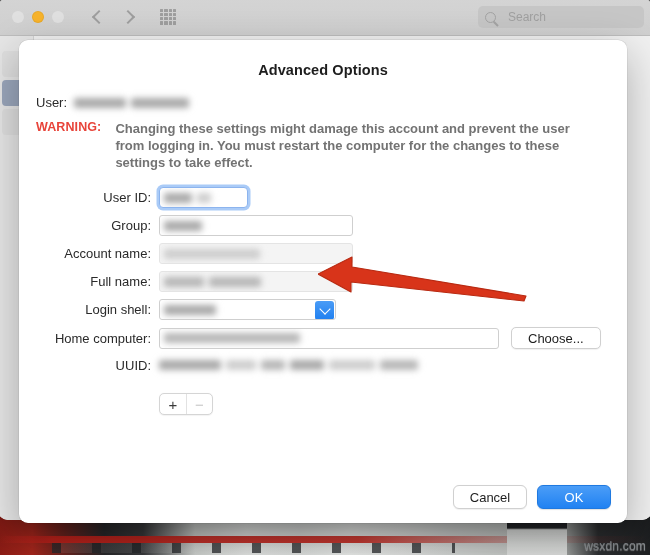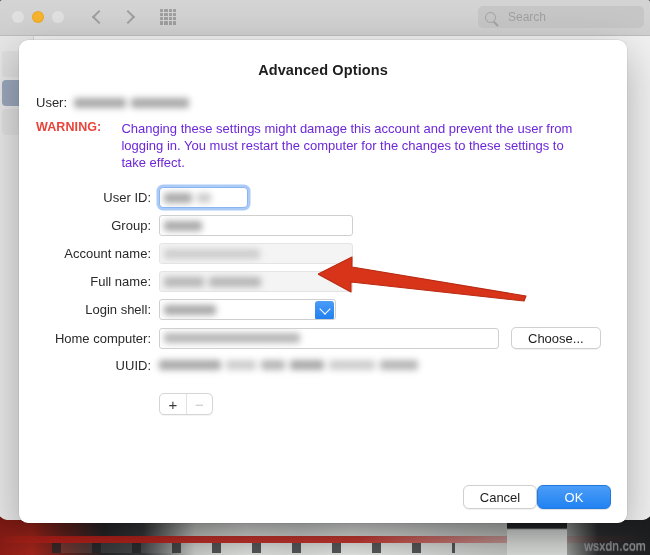--- a/index.html
+++ b/index.html
@@ -216,35 +216,36 @@
   }
   .lbl {
     font-size: 13px;
     color: #2a2a2a;
   }
 
   
   .warn-row {
     display: flex;
     margin: 10px 22px 0 17px;
-    gap: 20px;
+    gap: 14px;
   }
   .warn-tag {
     font-size: 12.5px;
     font-weight: 700;
     color: #e8443a;
     letter-spacing: .1px;
     flex: none;
     padding-top: 0px;
   }
   .warn-text {
     font-size: 13px;
-    color: #6d28d9;
+    color: #737373;
     line-height: 17px;
     max-width: 470px;
+    font-weight: bold;
   }
 
   
   .form {
     margin-top: 16px;
     padding: 0 17px 0 0;
   }
   .frow {
     display: flex;
     align-items: center;
@@ -369,20 +370,21 @@
     cursor: default;
   }
   .pm-btn.minus { color: #c6c6c6; border-left: 1px solid #e2e2e2; }
 
   
   .sheet-footer {
     position: absolute;
     right: 16px;
     bottom: 14px;
     display: flex;
+    gap: 10px;
   }
   .btn {
     height: 24px;
     min-width: 74px;
     padding: 0 14px;
     border-radius: 6px;
     font-size: 13px;
     display: flex;
     align-items: center;
     justify-content: center;

